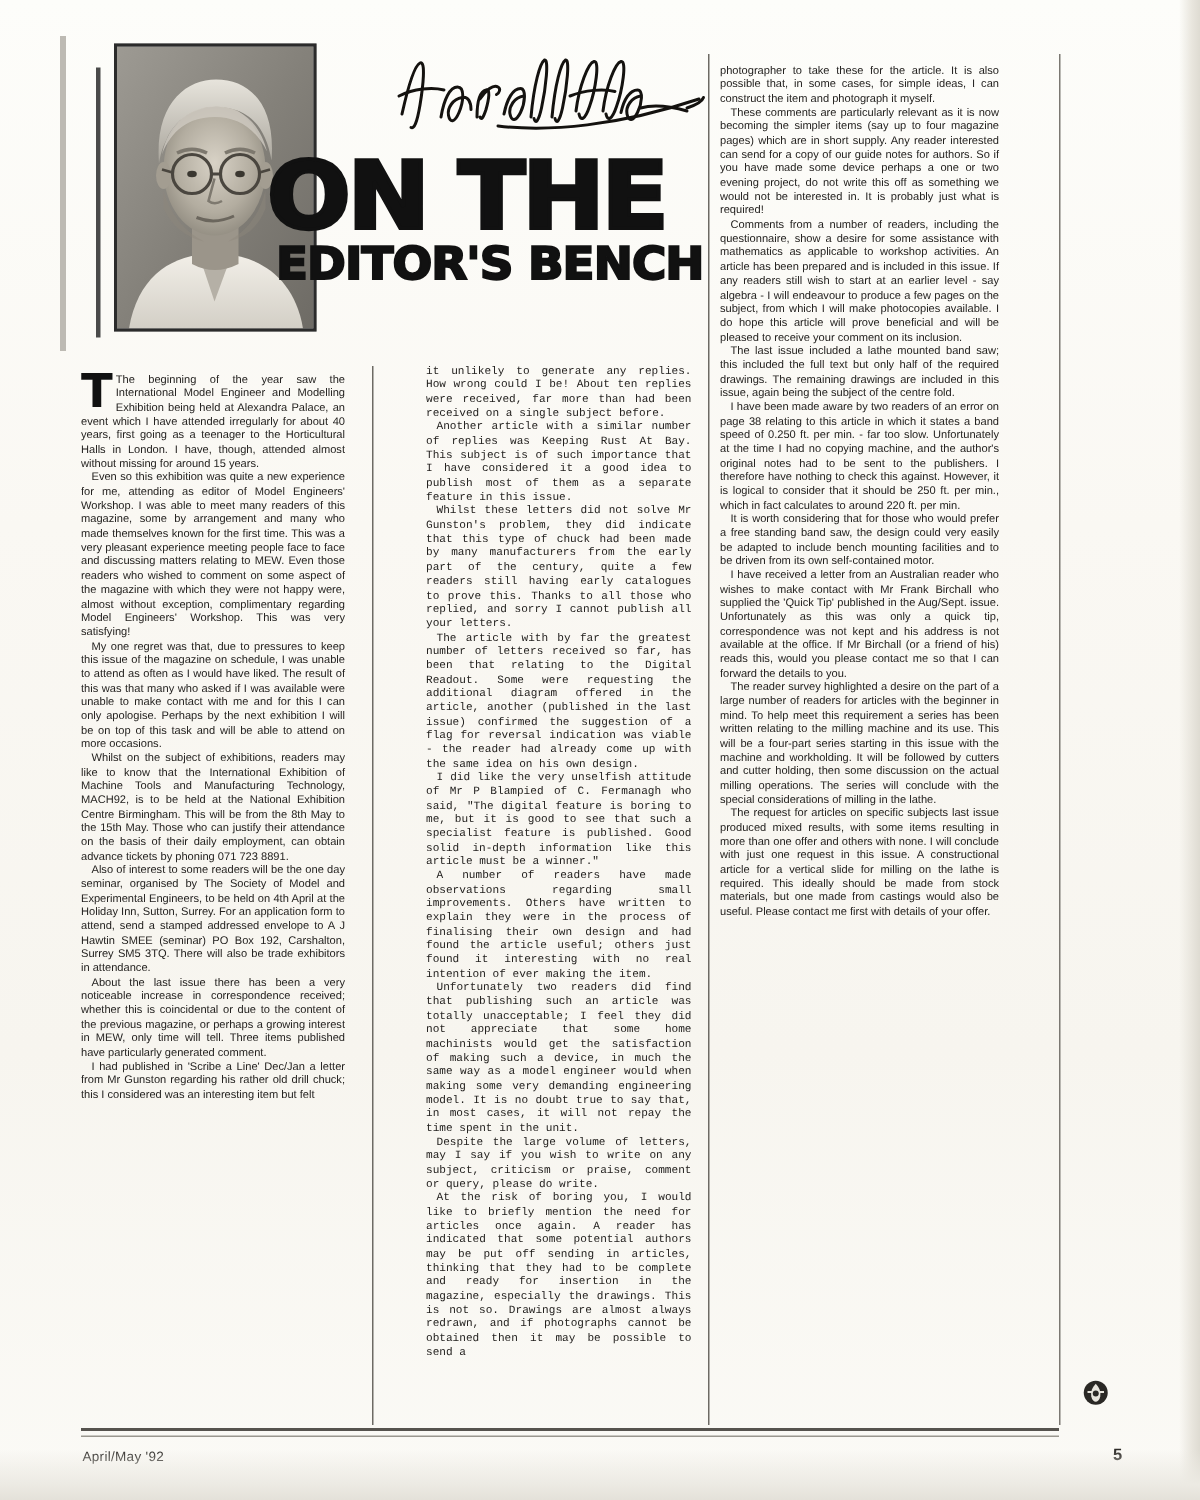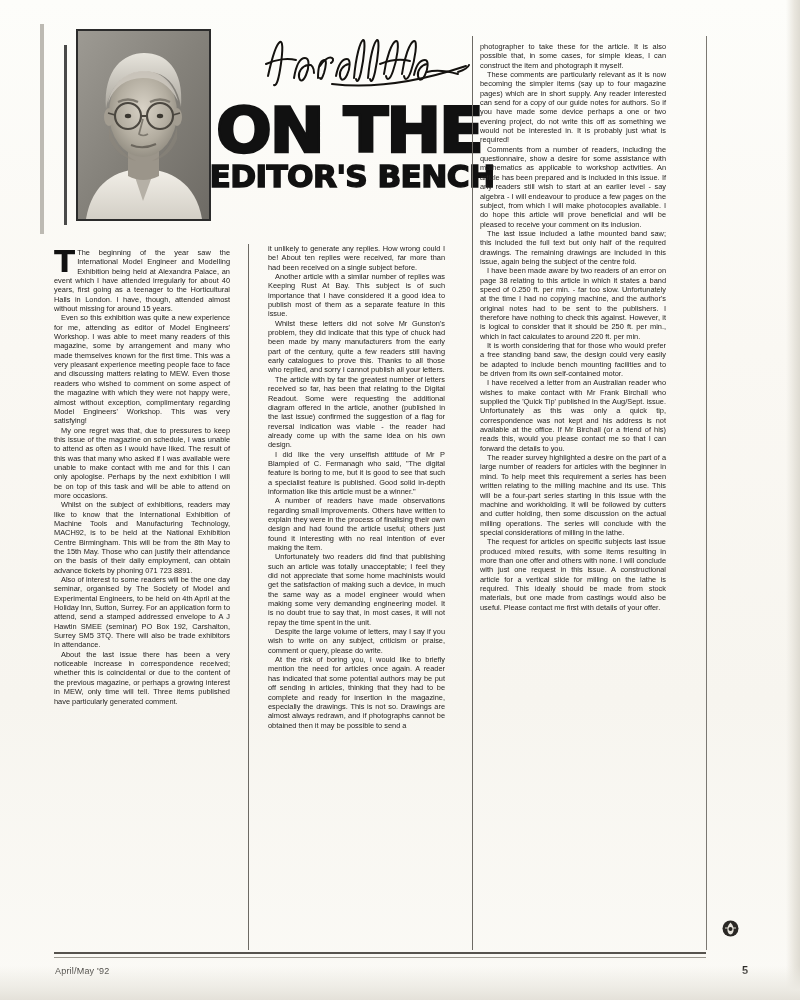--- a/index.html
+++ b/index.html
@@ -42,22 +42,22 @@
   .photo-rule-v{
     position:absolute;left:64px;top:45px;width:3px;height:180px;background:#4a4a4a;
   }
 
   .signature{
     position:absolute;left:262px;top:28px;width:215px;height:70px;
   }
   .sig-svg{display:block;width:100%;height:100%;}
 
   .masthead{
-    position:absolute;left:208px;top:104px;width:300px;
-    text-align:center;
+    position:absolute;left:196px;top:104px;width:300px;
+    text-align:left;
     line-height:0.86;
   }
   .masthead .line1{
     display:block;
     font-family:"DejaVu Sans", sans-serif;
     font-weight:bold;
     font-size:62px;
     letter-spacing:-2px;
     color:#111;
     -webkit-text-stroke:2.5px #111;
@@ -87,21 +87,21 @@
     font-size:7.4px;
     line-height:9.35px;
     color:#23211f;
     text-align:justify;
     -webkit-font-smoothing:none;
   }
   .col p{margin:0;text-indent:7px;}
   .col p.noindent{text-indent:0;}
 
   #col1{left:54px;top:248px;width:176px;height:700px;}
-  #col2{left:268px;top:244px;width:177px;height:706px;}
+  #col2{left:284px;top:244px;width:177px;height:706px;font-family:Liberation Mono, monospace;}
   #col3{left:480px;top:42px;width:186px;height:908px;}
 
   
   .dropcap{
     float:left;
     font-family:"DejaVu Sans", sans-serif;
     font-weight:bold;
     font-size:31px;
     line-height:25px;
     margin:1px 2px 0 0;
@@ -245,20 +245,21 @@
 
   <div class="content">
 
     <div class="col" id="col1">
       <p class="noindent"><span class="dropcap">T</span><span>The beginning of the year saw the International Model Engineer and Modelling Exhibition being held at Alexandra Palace, an event which I have attended irregularly for about 40 years, first going as a teenager to the Horticultural Halls in London. I have, though, attended almost without missing for around 15 years.</span></p>
       <p>Even so this exhibition was quite a new experience for me, attending as editor of Model Engineers' Workshop. I was able to meet many readers of this magazine, some by arrangement and many who made themselves known for the first time. This was a very pleasant experience meeting people face to face and discussing matters relating to MEW. Even those readers who wished to comment on some aspect of the magazine with which they were not happy were, almost without exception, complimentary regarding Model Engineers' Workshop. This was very satisfying!</p>
       <p>My one regret was that, due to pressures to keep this issue of the magazine on schedule, I was unable to attend as often as I would have liked. The result of this was that many who asked if I was available were unable to make contact with me and for this I can only apologise. Perhaps by the next exhibition I will be on top of this task and will be able to attend on more occasions.</p>
       <p>Whilst on the subject of exhibitions, readers may like to know that the International Exhibition of Machine Tools and Manufacturing Technology, MACH92, is to be held at the National Exhibition Centre Birmingham. This will be from the 8th May to the 15th May. Those who can justify their attendance on the basis of their daily employment, can obtain advance tickets by phoning 071 723 8891.</p>
       <p>Also of interest to some readers will be the one day seminar, organised by The Society of Model and Experimental Engineers, to be held on 4th April at the Holiday Inn, Sutton, Surrey. For an application form to attend, send a stamped addressed envelope to A J Hawtin SMEE (seminar) PO Box 192, Carshalton, Surrey SM5 3TQ. There will also be trade exhibitors in attendance.</p>
       <p>About the last issue there has been a very noticeable increase in correspondence received; whether this is coincidental or due to the content of the previous magazine, or perhaps a growing interest in MEW, only time will tell. Three items published have particularly generated comment.</p>
+      <p>I had published in 'Scribe a Line' Dec/Jan a letter from Mr Gunston regarding his rather old drill chuck; this I considered was an interesting item but felt</p>
     </div>
 
     <div class="col" id="col2">
       <p class="noindent">it unlikely to generate any replies. How wrong could I be! About ten replies were received, far more than had been received on a single subject before.</p>
       <p>Another article with a similar number of replies was Keeping Rust At Bay. This subject is of such importance that I have considered it a good idea to publish most of them as a separate feature in this issue.</p>
       <p>Whilst these letters did not solve Mr Gunston's problem, they did indicate that this type of chuck had been made by many manufacturers from the early part of the century, quite a few readers still having early catalogues to prove this. Thanks to all those who replied, and sorry I cannot publish all your letters.</p>
       <p>The article with by far the greatest number of letters received so far, has been that relating to the Digital Readout. Some were requesting the additional diagram offered in the article, another (published in the last issue) confirmed the suggestion of a flag for reversal indication was viable - the reader had already come up with the same idea on his own design.</p>
       <p>I did like the very unselfish attitude of Mr P Blampied of C. Fermanagh who said, "The digital feature is boring to me, but it is good to see that such a specialist feature is published. Good solid in-depth information like this article must be a winner."</p>
       <p>A number of readers have made observations regarding small improvements. Others have written to explain they were in the process of finalising their own design and had found the article useful; others just found it interesting with no real intention of ever making the item.</p>
       <p>Unfortunately two readers did find that publishing such an article was totally unacceptable; I feel they did not appreciate that some home machinists would get the satisfaction of making such a device, in much the same way as a model engineer would when making some very demanding engineering model. It is no doubt true to say that, in most cases, it will not repay the time spent in the unit.</p>

